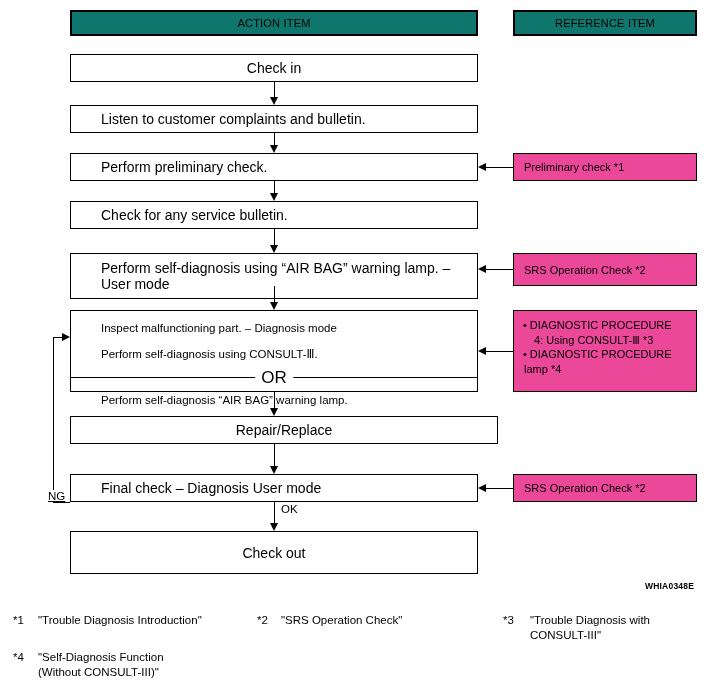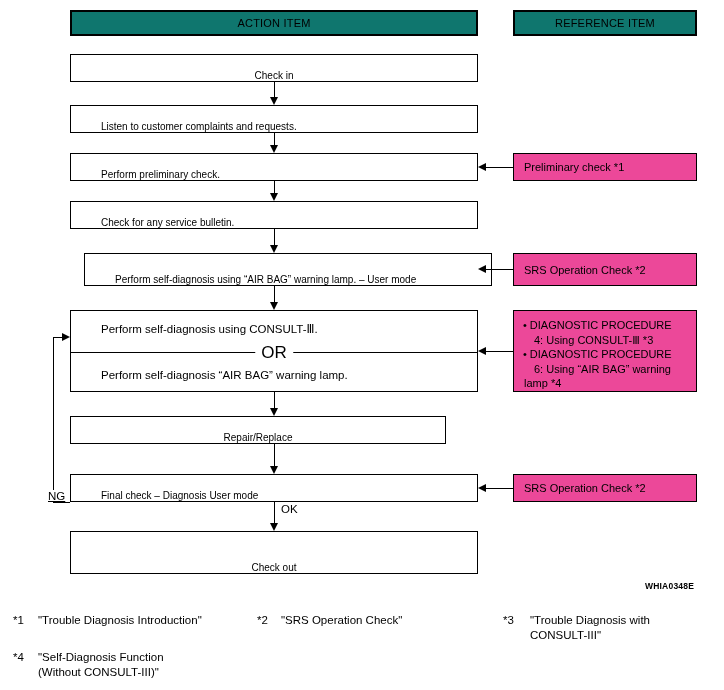--- a/index.html
+++ b/index.html
@@ -34,22 +34,22 @@
     font-size: 11px;
     letter-spacing: 0.2px;
     color: #000000;
   }
 
   
   .flow-box {
     border: 1px solid #000000;
     background: #ffffff;
     display: flex;
-    align-items: flex-end;
-    font-size: 10px;
+    align-items: center;
+    font-size: 14px;
     color: #000000;
   }
   .flow-box.center { justify-content: center; }
   .flow-box.left   { justify-content: flex-start; padding-left: 30px; }
 
   
   .ref-box {
     border: 1px solid #000000;
     background: #ec4899;
     display: flex;
@@ -178,49 +178,50 @@
   </div>
   <div class="abs hdr-box" style="left:513px; top:10px; width:184px; height:26px;">
     <span>REFERENCE ITEM</span>
   </div>
 
   <div class="abs flow-box center" style="left:70px; top:54px; width:408px; height:28px;">
     <span>Check in</span>
   </div>
 
   <div class="abs flow-box left" style="left:70px; top:105px; width:408px; height:28px;">
-    <span>Listen to customer complaints and requests.</span>
+    <span>Listen to customer complaints and bulletin.</span>
   </div>
 
   <div class="abs flow-box left" style="left:70px; top:153px; width:408px; height:28px;">
     <span>Perform preliminary check.</span>
   </div>
 
   <div class="abs flow-box left" style="left:70px; top:201px; width:408px; height:28px;">
     <span>Check for any service bulletin.</span>
   </div>
 
-  <div class="abs flow-box left" style="left:70px; top:253px; width:408px; height:33px;margin-left:14px;">
+  <div class="abs flow-box left" style="left:70px; top:253px; width:408px; height:46px;">
     <span>Perform self-diagnosis using “AIR BAG” warning lamp. – User mode</span>
   </div>
 
   <div class="abs or-box" style="left:70px; top:310px; width:408px; height:82px;">
     <div class="or-top">
+      <div class="line1">Inspect malfunctioning part. – Diagnosis mode</div>
       <div class="line2">Perform self-diagnosis using CONSULT-Ⅲ.</div>
     </div>
     <div class="or-divider">
       <div class="or-rule"></div>
       <div class="or-word">OR</div>
     </div>
     <div class="or-bottom">
       <div>Perform self-diagnosis “AIR BAG” warning lamp.</div>
     </div>
   </div>
 
-  <div class="abs flow-box center" style="left:70px; top:416px; width:376px; height:28px;">
+  <div class="abs flow-box center" style="left:70px; top:416px; width:428px; height:28px;">
     <span>Repair/Replace</span>
   </div>
 
   <div class="abs flow-box left" style="left:70px; top:474px; width:408px; height:28px;">
     <span>Final check – Diagnosis User mode</span>
   </div>
 
   <div class="abs flow-box center" style="left:70px; top:531px; width:408px; height:43px;">
     <span>Check out</span>
   </div>
@@ -234,21 +235,20 @@
   </div>
 
   <div class="abs ref-box multiline" style="left:513px; top:310px; width:184px; height:82px;">
     <div class="ref-bullet-line">
       <span class="bullet">•</span><span>DIAGNOSTIC PROCEDURE</span>
     </div>
     <div class="ref-cont">4: Using CONSULT-Ⅲ *3</div>
     <div class="ref-bullet-line">
       <span class="bullet">•</span><span>DIAGNOSTIC PROCEDURE</span>
     </div>
-    <div class="ref-cont">6: Using “AIR BAG” warning</div>
     <div class="ref-cont2">lamp *4</div>
   </div>
 
   <div class="abs ref-box" style="left:513px; top:474px; width:184px; height:28px;">
     <span>SRS Operation Check *2</span>
   </div>
 
   <div class="abs vline" style="left:274px; top:82px; width:1px; height:15px;"></div>
   <div class="abs arrow-down" style="left:269.5px; top:97px;"></div>
 

